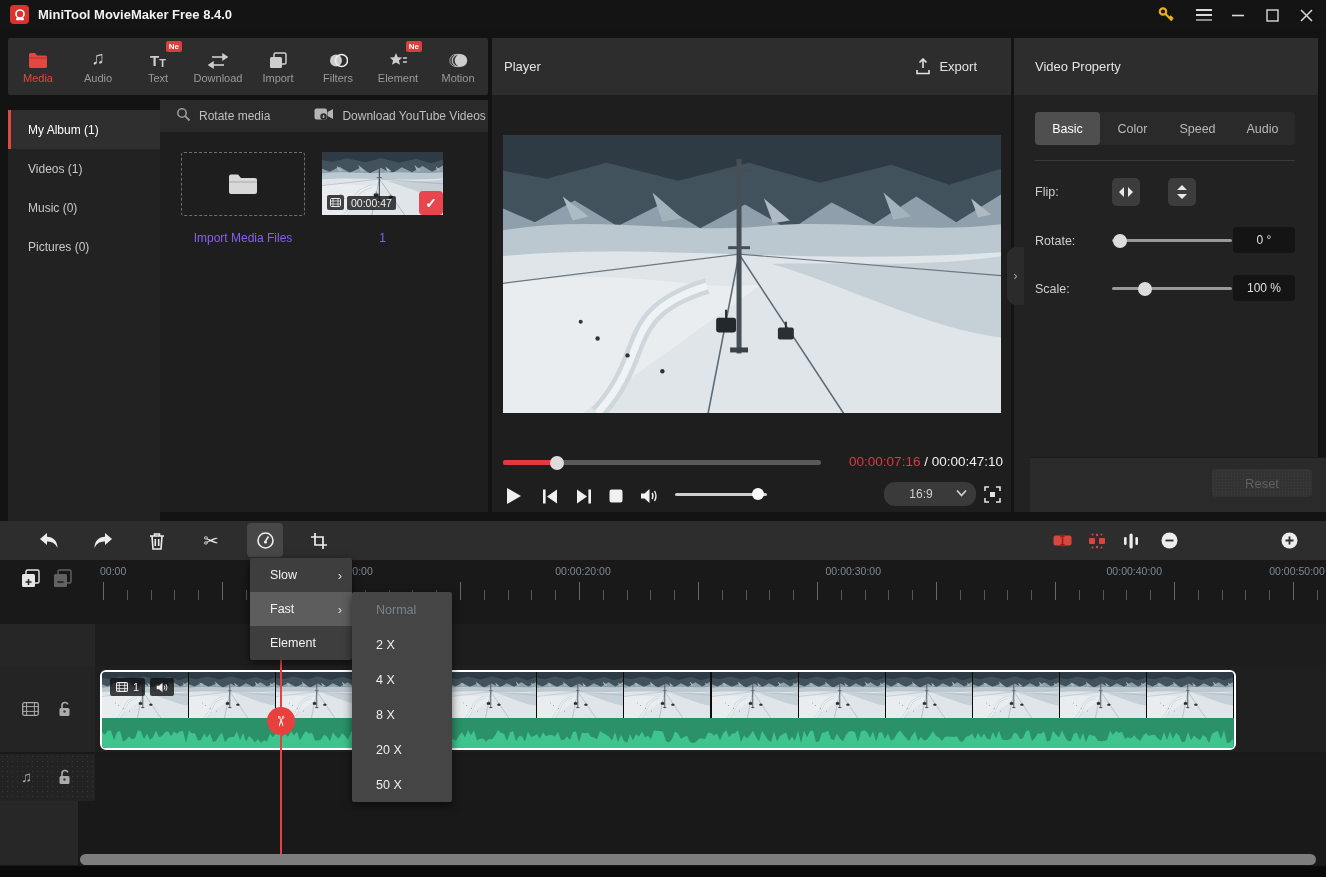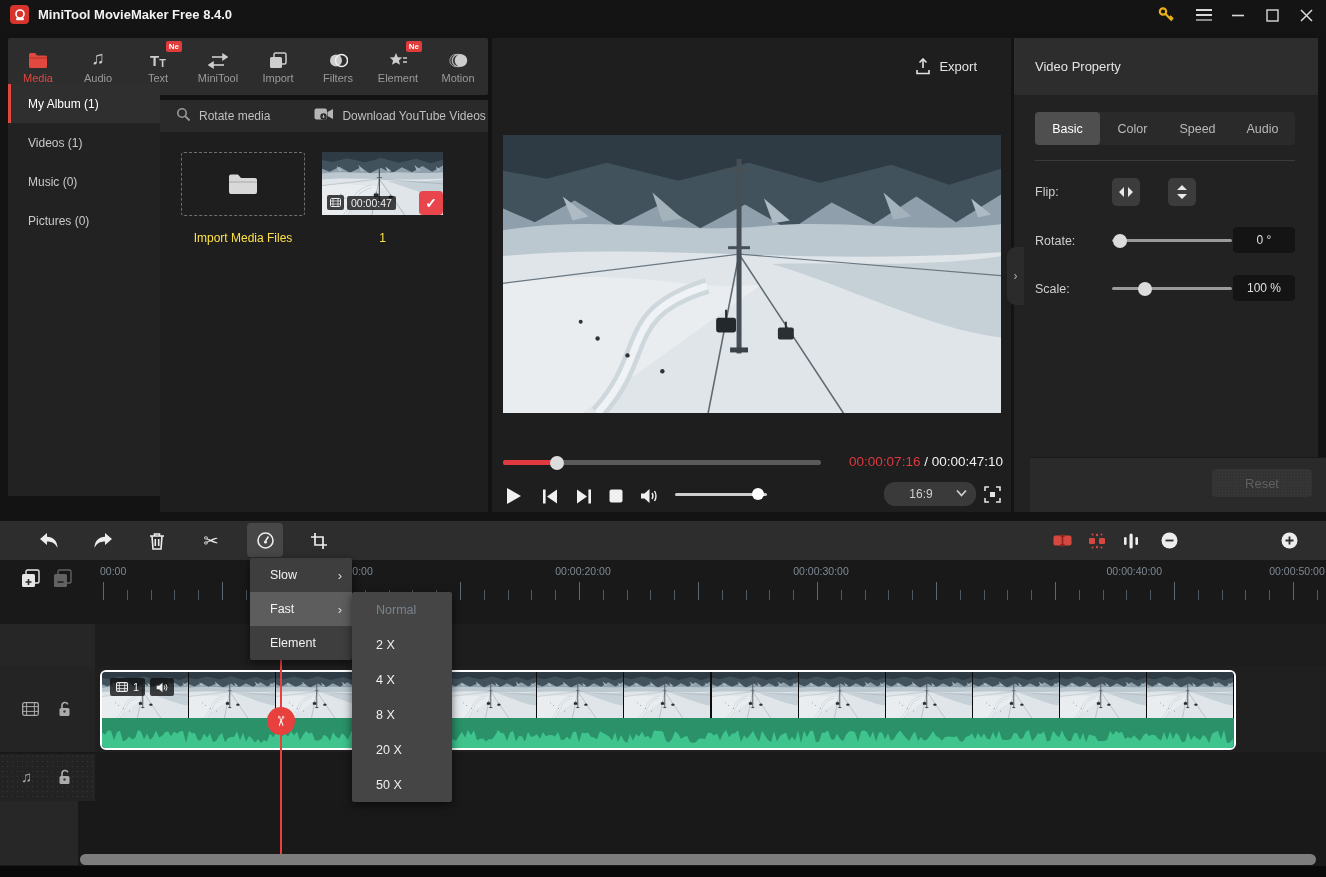--- a/index.html
+++ b/index.html
@@ -14,31 +14,31 @@
   .winbtn{top:4px;width:24px;height:22px;display:flex;align-items:center;justify-content:center;cursor:default;}
   
   .tabspanel{left:8px;top:38px;width:480px;height:57px;background:#2d2d2d;border-radius:2px;display:flex;}
   .ttab{flex:1;position:relative;display:flex;flex-direction:column;align-items:center;justify-content:center;gap:4px;cursor:default;}
   .ttab .lbl{font-size:11px;color:#9b9b9b;line-height:11px;}
   .ttab.active .lbl{color:#e2483f;}
   .nebadge{position:absolute;top:3px;right:6px;background:#e03c3c;color:#fff;font-size:8px;font-weight:bold;
     padding:1px 3px;border-radius:2px;line-height:9px;}
   .ticon{height:20px;display:flex;align-items:flex-end;justify-content:center;color:#cdcdcd;}
   
-  .sidebar{left:8px;top:84px;width:152px;height:412px;background:#222;}
+  .sidebar{left:8px;top:110px;width:152px;height:412px;background:#222;}
   .sbitem{position:relative;height:39px;display:flex;align-items:center;padding-left:20px;font-size:12px;color:#c9c9c9;cursor:default;}
   .sbitem.active{background:#2f2f2f;color:#fff;}
   .sbitem.active::before{content:"";position:absolute;left:0;top:0;width:3px;height:100%;background:#e2483f;}
   
   .mediaarea{left:160px;top:100px;width:328px;height:412px;background:#1e1e1e;}
   .mediastrip{left:160px;top:100px;width:328px;height:32px;background:#2a2a2a;display:flex;align-items:center;gap:8px;padding-left:16px;box-sizing:border-box;}
   .striplbl{font-size:12px;color:#bfbfbf;cursor:default;}
   .importbox{left:181px;top:152px;width:124px;height:64px;border:1.5px dashed #6f6f6f;border-radius:3px;
     display:flex;align-items:center;justify-content:center;box-sizing:border-box;cursor:default;}
-  .medialbl{top:231px;font-size:12px;color:#fde047;text-align:center;}
+  .medialbl{top:231px;font-size:12px;color:#8b5cf6;text-align:center;}
   .thumb{left:322px;top:152px;width:121px;height:63px;overflow:hidden;}
   .chip{position:absolute;background:rgba(16,16,16,.78);border-radius:2px;color:#eee;display:flex;align-items:center;justify-content:center;gap:2px;}
   .checkbadge{position:absolute;right:0;bottom:0;width:24px;height:24px;background:#e8454d;border-radius:4px;
     color:#fff;font-size:14px;font-weight:bold;display:flex;align-items:center;justify-content:center;}
   
   .playerpanel{left:492px;top:38px;width:519px;height:474px;background:#1e1e1e;}
   .panelhead{position:absolute;left:0;top:0;width:100%;height:57px;background:#2d2d2d;display:flex;align-items:center;}
   .panelhead .t{font-size:13px;color:#e3e3e3;margin-left:12px;}
   .exportbtn{position:absolute;right:34px;top:0;height:57px;display:flex;align-items:center;gap:8px;color:#e3e3e3;font-size:13px;cursor:default;}
   .video{left:11px;top:97px;width:498px;height:278px;background:#0c0c0c;}
@@ -215,21 +215,21 @@
       <span class="ticon">
           <svg width="20" height="16" viewBox="0 0 20 16">
             <g stroke="#cdcdcd" stroke-width="1.6" fill="#cdcdcd">
               <path d="M4 4 H15" fill="none"></path>
               <path d="M15 1.5 L19 4 L15 6.5 Z"></path>
               <path d="M16 12 H5" fill="none"></path>
               <path d="M5 9.5 L1 12 L5 14.5 Z"></path>
             </g>
           </svg>
         </span>
-      <span class="lbl">MiniTool</span>
+      <span class="lbl">Download</span>
     </div>
     <div class="ttab">
       <span class="ticon">
           <svg width="18" height="17" viewBox="0 0 18 17">
             <rect x="5" y="1" width="12" height="11" rx="1.5" fill="none" stroke="#cdcdcd" stroke-width="1.5"></rect>
             <rect x="1" y="5" width="12" height="11" rx="1.5" fill="#cdcdcd"></rect>
           </svg>
         </span>
       <span class="lbl">Import</span>
     </div>
@@ -311,20 +311,23 @@
           <rect x="0.5" y="0.5" width="10" height="8" rx="1" fill="none" stroke="#eee" stroke-width="1"></rect>
           <path d="M0.5 3 H10.5 M0.5 6 H10.5 M3 0.5 V8.5 M8 0.5 V8.5" stroke="#eee" stroke-width="0.8"></path>
         </svg>
     </span>
     <span class="chip" style="left:25px;bottom:5px;padding:1px 4px;font-size:10.5px">00:00:47</span>
     <span class="checkbadge">✓</span>
   </div>
   <div class="abs medialbl" style="left:322px;width:121px">1</div>
 
   <div class="abs playerpanel">
+    <div class="panelhead">
+      <span class="t">Player</span>
+    </div>
     <div class="exportbtn">
       <svg width="16" height="17" viewBox="0 0 16 17">
           <g stroke="#e3e3e3" stroke-width="1.6" fill="none">
             <path d="M8 1.5 V10"></path>
             <path d="M4.5 4.5 L8 1 L11.5 4.5"></path>
             <path d="M2 12 V15.5 H14 V12"></path>
           </g>
         </svg>
       <span>Export</span>
     </div>
@@ -519,21 +522,21 @@
       <svg width="19" height="19" viewBox="0 0 19 19">
           <rect x="5" y="1" width="13" height="13" rx="1.5" fill="none" stroke="#bbb" stroke-width="1.4"></rect>
           <rect x="1" y="5" width="13" height="13" rx="1.5" fill="#bbb"></rect>
           <path d="M4.5 13 H10.5" stroke="#2a2a2a" stroke-width="1.6"></path>
         </svg></div>
 
     <div id="ruler" class="abs" style="left:0;top:0;width:1326px;height:52px">
       <span class="rlabel" style="left:100px">00:00</span>
       <span class="rlabel" style="left:285px;width:120px;text-align:center">00:00:10:00</span>
       <span class="rlabel" style="left:523px;width:120px;text-align:center">00:00:20:00</span>
-      <span class="rlabel" style="left:761px;width:120px;text-align:center">00:00:30:00</span>
+      <span class="rlabel" style="left:761px;width:120px;text-align:right">00:00:30:00</span>
       <span class="rlabel" style="left:1042px;width:120px;text-align:right">00:00:40:00</span>
       <span class="rlabel" style="left:1237px;width:120px;text-align:center">00:00:50:00</span>
       <div id="ticks">
           <div class="tick tall" style="left: 103px; top: 22px; height: 18px;"></div>
           <div class="tick" style="left: 126.8px; top: 30px; height: 10px;"></div>
           <div class="tick" style="left: 150.6px; top: 30px; height: 10px;"></div>
           <div class="tick" style="left: 174.4px; top: 30px; height: 10px;"></div>
           <div class="tick" style="left: 198.2px; top: 30px; height: 10px;"></div>
           <div class="tick tall" style="left: 222px; top: 22px; height: 18px;"></div>
           <div class="tick" style="left: 245.8px; top: 30px; height: 10px;"></div>

